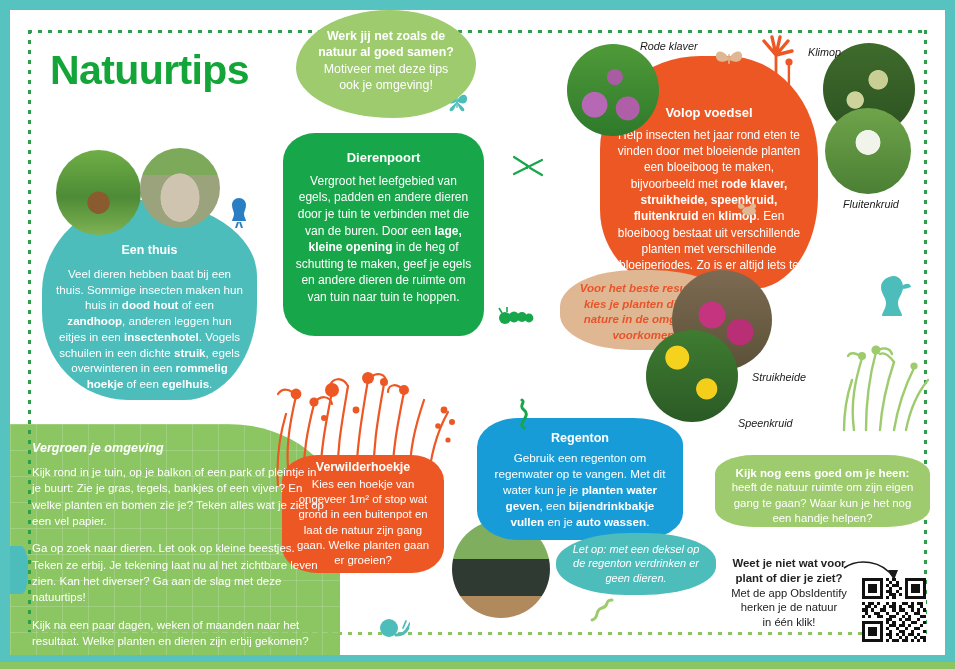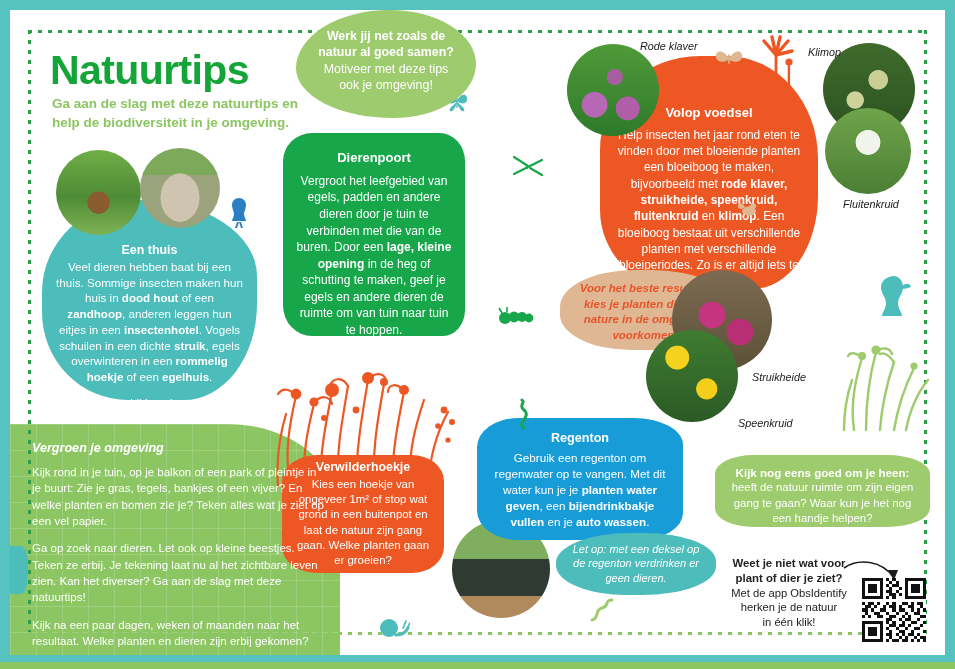--- a/index.html
+++ b/index.html
@@ -36,21 +36,21 @@
   .dots-bottom{left:28px;bottom:34px;width:900px;height:3px;
     background-image:repeating-linear-gradient(to right,#8cc663 0 4px,transparent 4px 10px);}
   .dots-left{left:28px;top:30px;width:3px;height:606px;
     background-image:repeating-linear-gradient(to bottom,#2e9e4b 0 4px,transparent 4px 10px);}
   .dots-right{right:28px;top:30px;width:3px;height:606px;
     background-image:repeating-linear-gradient(to bottom,#2e9e4b 0 4px,transparent 4px 10px);}
 
   
   .blob{position:absolute;box-sizing:border-box;}
   .blob .ttl{
-    display:block;font-weight:bold;text-align:center;margin-bottom:0;
+    display:block;font-weight:bold;text-align:center;margin-bottom:7px;
   }
   .blob .bdy{display:block;text-align:center;}
   .bdy b{font-weight:bold;}
 
   
   #title{
     position:absolute;left:50px;top:50px;z-index:30;
     font-size:41px;font-weight:bold;color:#13a538;letter-spacing:-0.6px;
     line-height:1;
   }
@@ -74,21 +74,21 @@
     left:42px;top:200px;width:215px;height:200px;z-index:24;
     background:#4cbdbb;color:#fff;
     border-radius:46% 54% 34% 40% / 46% 38% 48% 44%;
     padding:42px 14px 14px;font-size:11.6px;line-height:1.36;
   }
   #blob-thuis .ttl{font-size:12.4px;}
   #blob-thuis .q{display:block;text-align:center;margin-top:10px;}
 
   
   #blob-poort{
-    left:283px;top:133px;width:182px;height:203px;z-index:24;
+    left:283px;top:133px;width:201px;height:203px;z-index:24;
     background:#17a64a;color:#fff;
     border-radius:16% 14% 12% 16% / 14% 14% 13% 15%;
     padding:16px 12px;font-size:12px;line-height:1.38;
   }
   #blob-poort .ttl{font-size:13px;margin-bottom:6px;}
 
   
   #blob-voedsel{
     left:600px;top:56px;width:218px;height:233px;z-index:24;
     background:#ed5724;color:#fff;
@@ -223,21 +223,20 @@
   <div class="frame-edge frame-bottom"></div>
   <div class="frame-edge frame-bottom-green"></div>
   <div class="inner-white"></div>
 
   <div class="dots dots-top"></div>
   <div class="dots dots-left"></div>
   <div class="dots dots-right"></div>
   <div class="dots dots-bottom"></div>
 
   <div id="title">Natuurtips</div>
-  <div id="subtitle">Ga aan de slag met deze natuurtips en help de biodiversiteit in je omgeving.</div>
 
   <div class="blob" id="bubble-top">
     <span class="ttl">Werk jij net zoals de</span>
     <span class="ttl">natuur al goed samen?</span>
     <span class="bdy">Motiveer met deze tips</span>
     <span class="bdy">ook je omgeving!</span>
   </div>
 
   <svg class="deco" style="left:444px;top:88px;" width="26" height="26" viewBox="0 0 26 26">
     <g fill="#4cbdbb">

